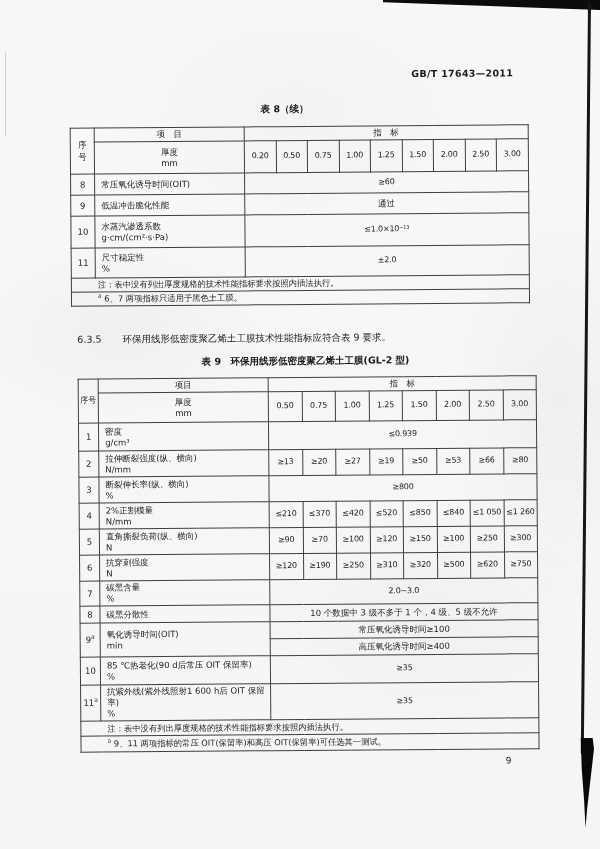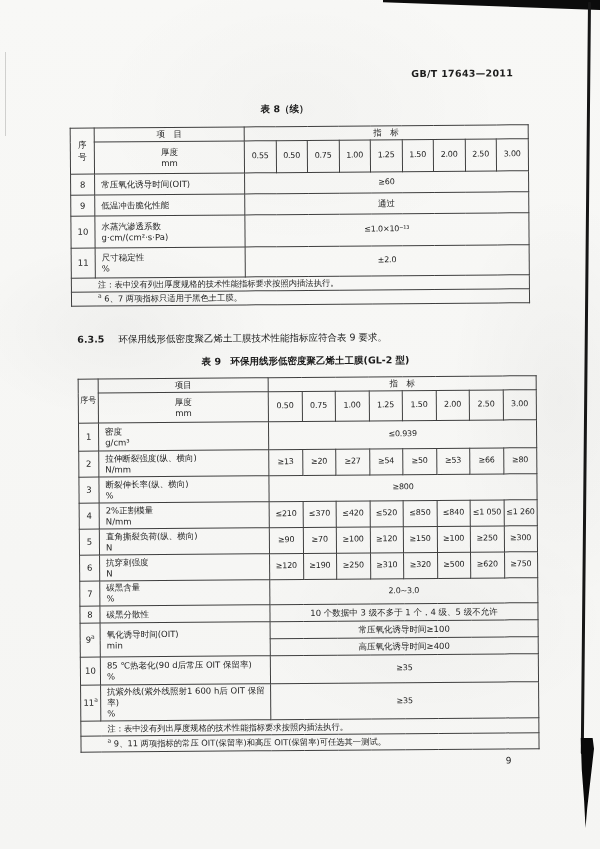--- a/index.html
+++ b/index.html
@@ -31,21 +31,21 @@
   .tbl-caption{
     position:absolute;left:0;width:574px;text-align:center;
     font-size:9.5px;font-weight:bold;color:#1a1a1a;
   }
   .cap8{top:103px;}
   .cap9{top:355px;width:612px;}
   .clause{
     position:absolute;left:78px;top:332px;width:470px;
     font-size:9.5px;color:#1c1c1c;
   }
-  .clause b{margin-right:14px;font-weight:bold;}
+  .clause b{margin-right:21px;font-weight:normal;}
   table{
     position:absolute;border-collapse:collapse;table-layout:fixed;
     font-size:8.5px;color:#1e1e1e;
     border:1.5px solid #2e2e2e;
   }
   #table8{left:72px;top:126px;width:458px;}
   #table9{left:78px;top:377px;width:458px;}
   td{
     border:1px solid #3f3f3f;
     text-align:center;vertical-align:middle;
@@ -106,21 +106,21 @@
       <td rowspan="2" class="seqhead8" style="height:22px">序
 号</td>
       <td>项　目</td>
       <td colspan="9">指　标</td>
     </tr>
     <tr style="height:32px">
       <td class="two-line">
         <div>厚度</div>
         <div>mm</div>
       </td>
-      <td class="num">0.55</td>
+      <td class="num">0.20</td>
       <td class="num">0.50</td>
       <td class="num">0.75</td>
       <td class="num">1.00</td>
       <td class="num">1.25</td>
       <td class="num">1.50</td>
       <td class="num">2.00</td>
       <td class="num">2.50</td>
       <td class="num">3.00</td>
     </tr>
     <tr style="height:21px">
@@ -205,21 +205,21 @@
 
     <tr style="height:26px">
       <td>2</td>
       <td class="item two-line">
         <div>拉伸断裂强度(纵、横向)</div>
         <div>N/mm</div>
       </td>
       <td class="num">≥13</td>
       <td class="num">≥20</td>
       <td class="num">≥27</td>
-      <td class="num">≥54</td>
+      <td class="num">≥19</td>
       <td class="num">≥50</td>
       <td class="num">≥53</td>
       <td class="num">≥66</td>
       <td class="num">≥80</td>
     </tr>
 
     <tr style="height:26px">
       <td>3</td>
       <td class="item two-line">
         <div>断裂伸长率(纵、横向)</div>

